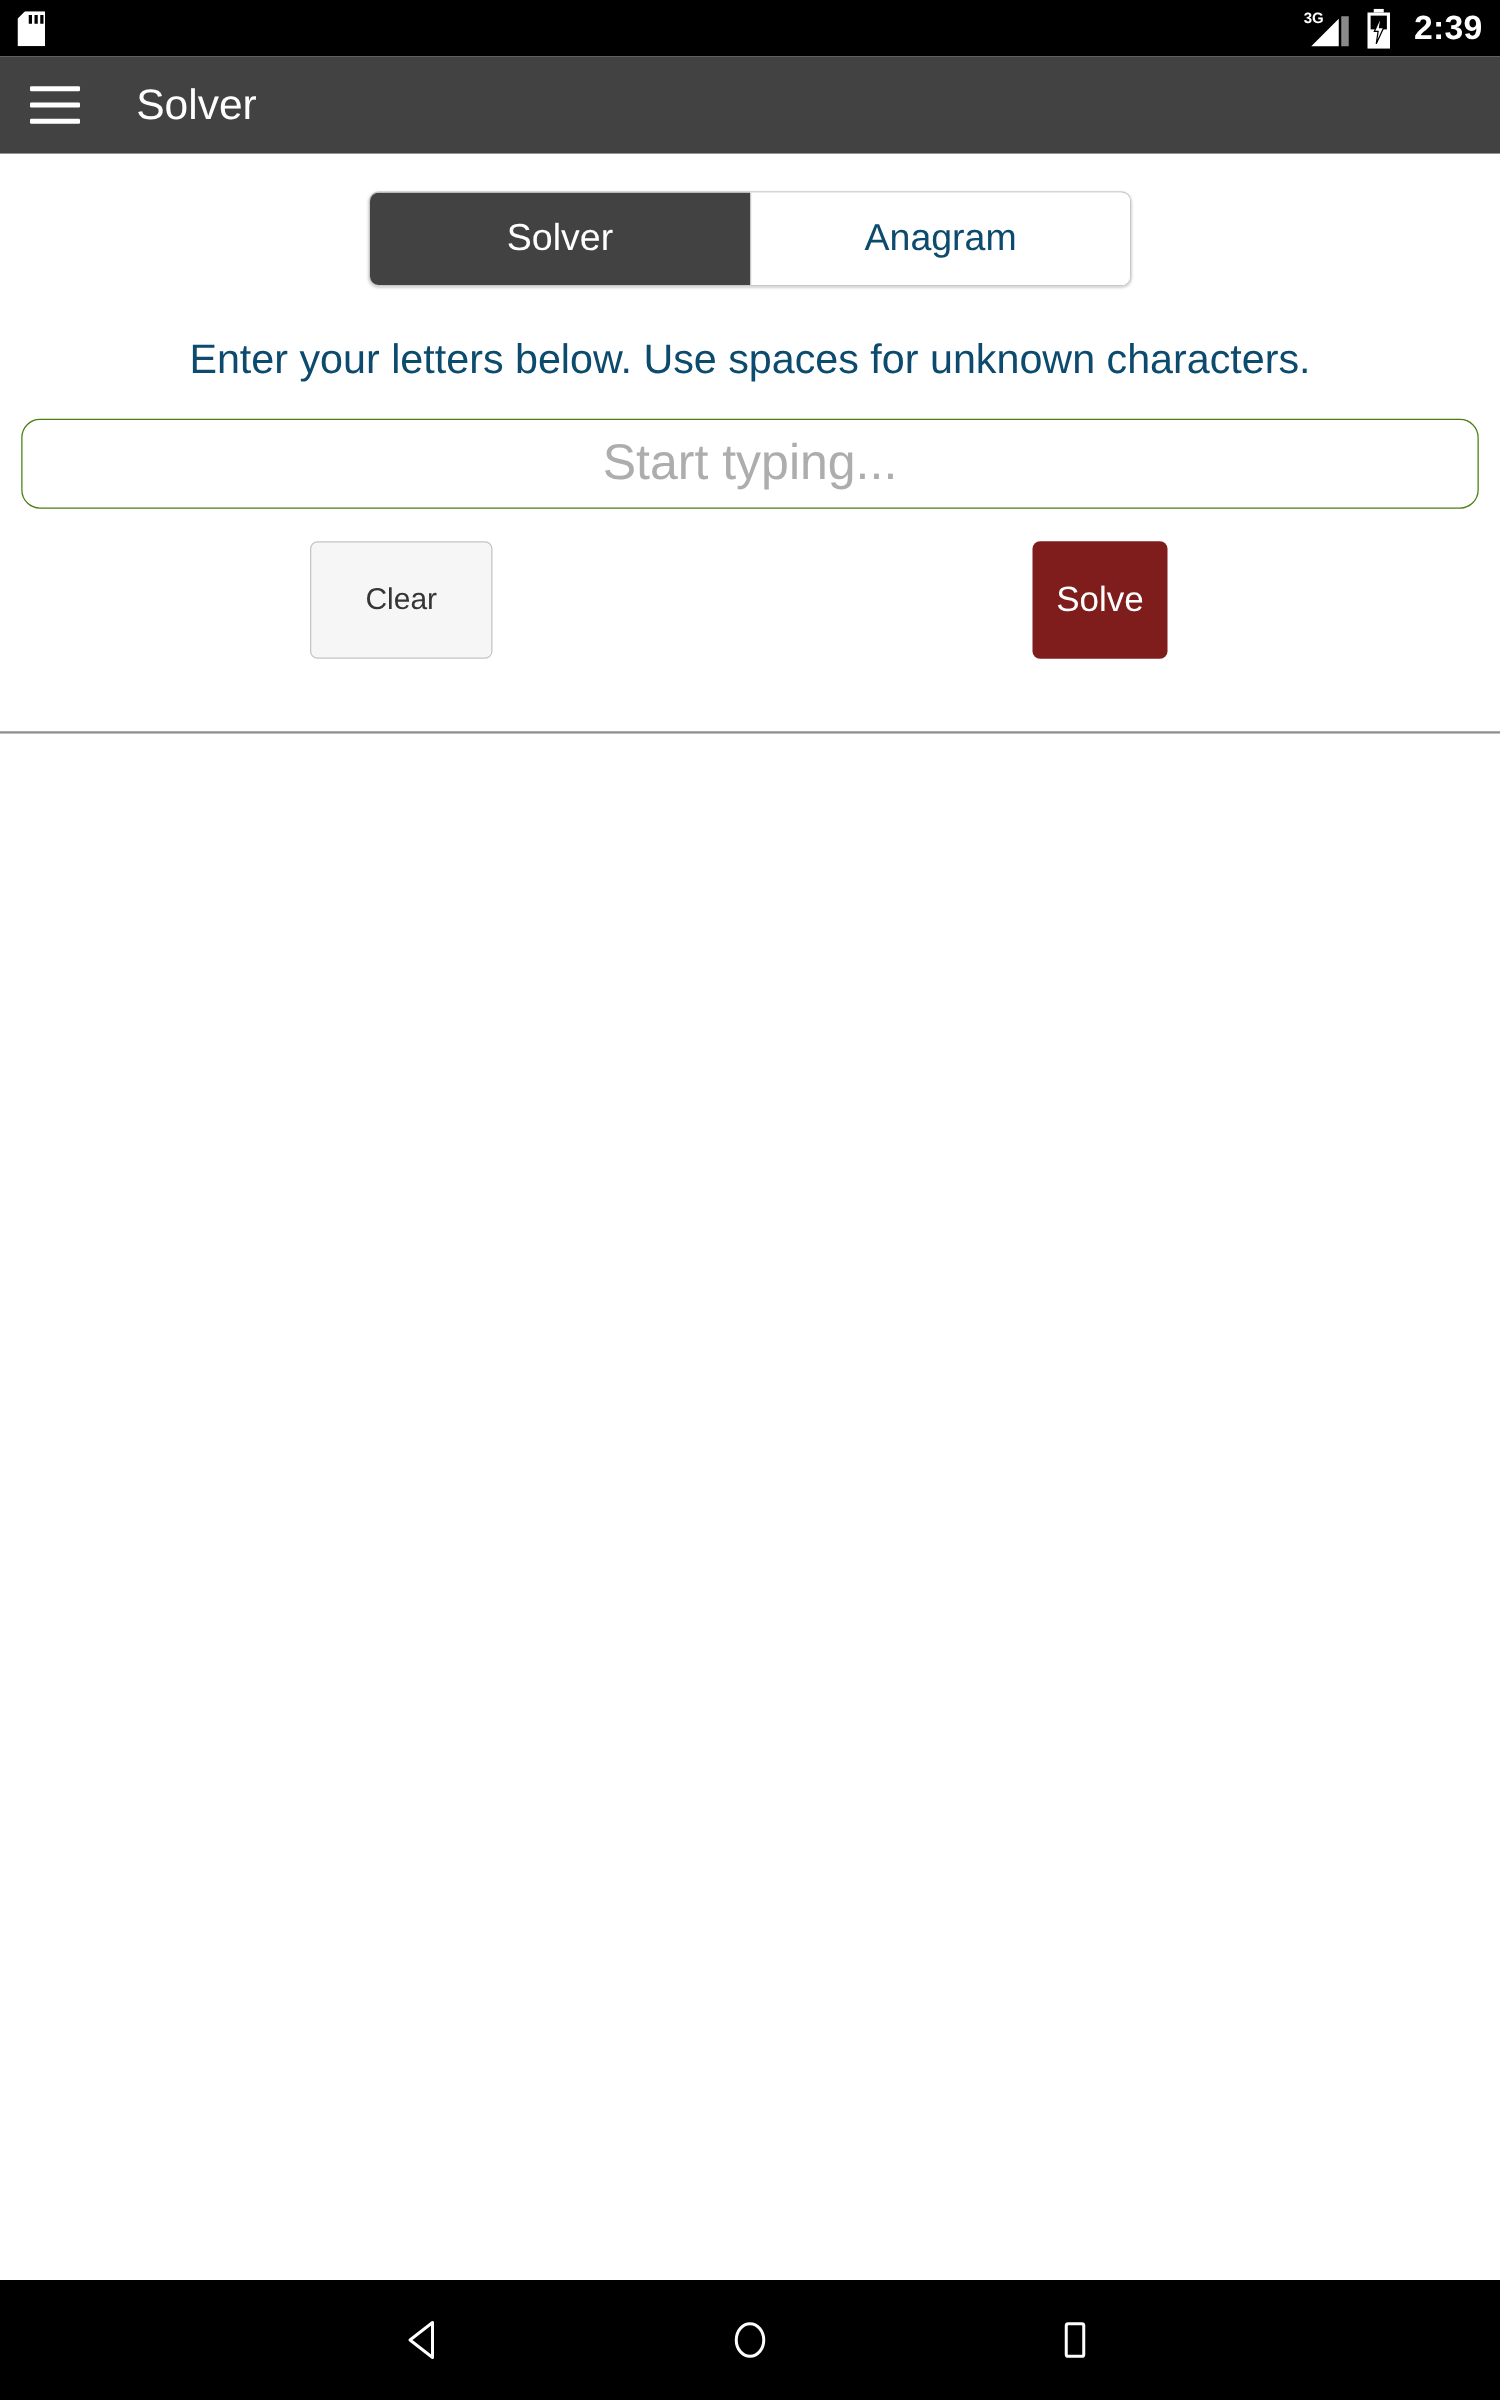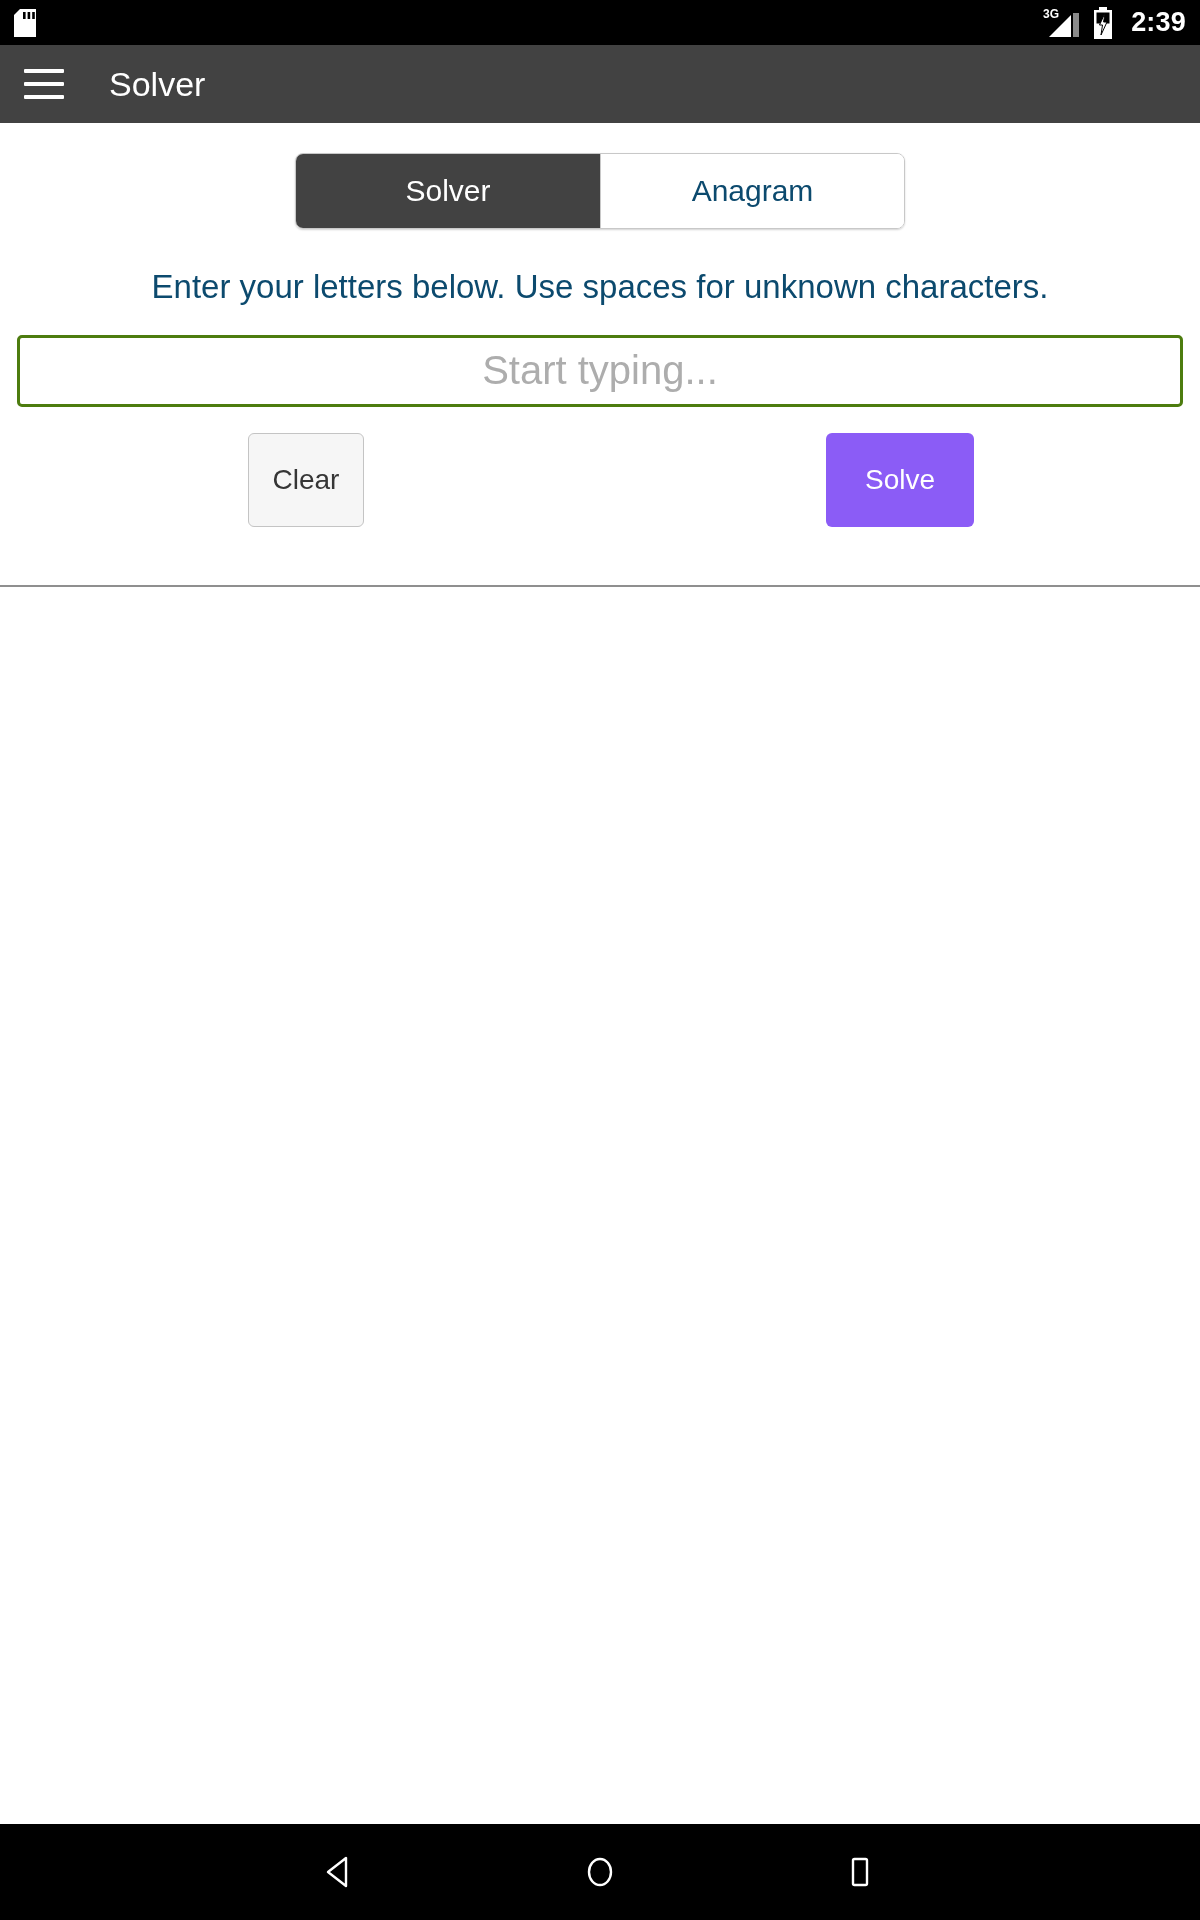--- a/index.html
+++ b/index.html
@@ -126,22 +126,22 @@
     line-height: 1.2;
     padding: 0 18px;
   }
 
   .letters-input {
     display: block;
     box-sizing: border-box;
     width: 1166px;
     height: 72px;
     margin: 28px auto 0 auto;
-    border: 3px solid #4d7c0f;
-    border-radius: 5px;
+    border: 1px solid #4d7c0f;
+    border-radius: 15px;
     background: #ffffff;
     text-align: center;
     font-size: 40px;
     font-family: "Liberation Sans", sans-serif;
     color: #3f3f3f;
     outline: none;
     padding: 0 10px;
   }
   .letters-input::placeholder {
     color: #adadad;
@@ -158,34 +158,34 @@
     box-sizing: border-box;
     display: flex;
     align-items: center;
     justify-content: center;
     font-family: "Liberation Sans", sans-serif;
     cursor: pointer;
   }
   .btn-clear {
     left: 248px;
     top: 0;
-    width: 116px;
+    width: 146px;
     height: 94px;
     background: #f6f6f6;
     border: 1px solid #c4c4c4;
     border-radius: 6px;
     color: #363636;
-    font-size: 28px;
+    font-size: 24px;
   }
   .btn-solve {
     left: 826px;
     top: 0;
-    width: 148px;
+    width: 108px;
     height: 94px;
-    background: #8b5cf6;
+    background: #7f1d1d;
     border: none;
     border-radius: 6px;
     color: #ffffff;
     font-size: 28px;
   }
 
   .divider {
     height: 2px;
     background: #8f8f8f;
     margin-top: 52px;

